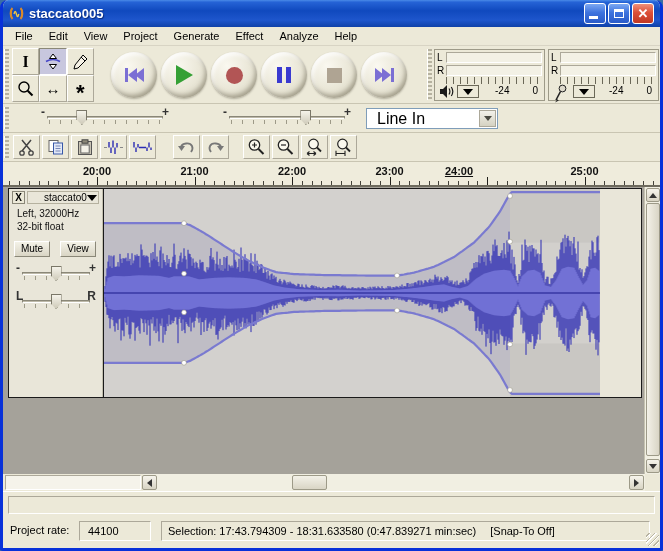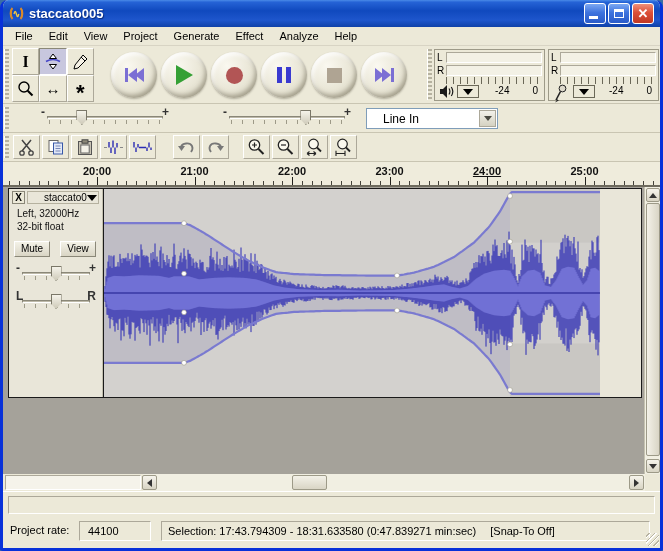--- a/index.html
+++ b/index.html
@@ -79,21 +79,21 @@
   .slider .track { position:absolute; left:8px; right:8px; top:9px; height:3px;
      background:#BDB9A8; border:1px solid #8A8778; border-bottom-color:#fff; }
   .slider .ticks { position:absolute; left:10px; right:10px; top:13px; height:4px;
      background:repeating-linear-gradient(90deg,#9D9A88 0 1px,transparent 1px 11px); }
   .slider .thumb { position:absolute; top:3px; width:11px; height:15px;
      background:linear-gradient(180deg,#F5F3EA,#CFCBBA); border:1px solid #7A7768;
      clip-path:polygon(0 0,100% 0,100% 62%,50% 100%,0 62%); }
   
   #combo { position:absolute; left:363px; top:4px; width:132px; height:21px; background:#fff;
      border:1px solid #7F9DB9; display:flex; align-items:center; }
-  #combo .txt { flex:1; font-size:12px; padding-left:16px; }
+  #combo .txt { flex:1; font-size:16px; padding-left:10px; }
   #combo .cb-btn { width:17px; height:17px; margin-right:1px; background:linear-gradient(180deg,#F2F1EA,#D5D2C2);
      border:1px solid #ACA899; display:flex; align-items:center; justify-content:center; }
   #combo .cb-btn .v { width:0; height:0; border-left:4px solid transparent; border-right:4px solid transparent; border-top:5px solid #4A4A42; }
   
   .ed-btn { position:absolute; top:2px; width:27px; height:24px; border:1px solid #ACA899;
      border-top-color:#fff; border-left-color:#fff; background:#ECE9D8;
      display:flex; align-items:center; justify-content:center; font-size:15px; color:#555; }
   
   #ruler { position:relative; height:25px; background:#EFECDC; border-bottom:2px solid #6E6B5E; }
   .ruler-label { position:absolute; top:3px; width:44px; margin-left:-22px; text-align:center;
@@ -476,21 +476,21 @@
       <div class="tick-min" style="left: 649.8px;"></div>
       <div class="tick-maj" style="left: 94px;"></div>
       <div class="ruler-label" style="left: 94px;">20:00</div>
       <div class="tick-maj" style="left: 191.5px;"></div>
       <div class="ruler-label" style="left: 191.5px;">21:00</div>
       <div class="tick-maj" style="left: 289px;"></div>
       <div class="ruler-label" style="left: 289px;">22:00</div>
       <div class="tick-maj" style="left: 386.5px;"></div>
       <div class="ruler-label" style="left: 386.5px;">23:00</div>
       <div class="tick-maj" style="left: 484px;"></div>
-      <div class="ruler-label" style="left: 484px; text-decoration: underline;">24:00</div>
+      <div class="ruler-label" style="left: 456px; text-decoration: underline;">24:00</div>
       <div class="tick-maj" style="left: 581.5px;"></div>
       <div class="ruler-label" style="left: 581.5px;">25:00</div>
     </div>
 
   <div id="main">
     <div id="track-block">
       <div id="track-panel">
         <div class="x-btn">X</div>
         <div id="track-title">
           <span class="tv">staccato00</span>

